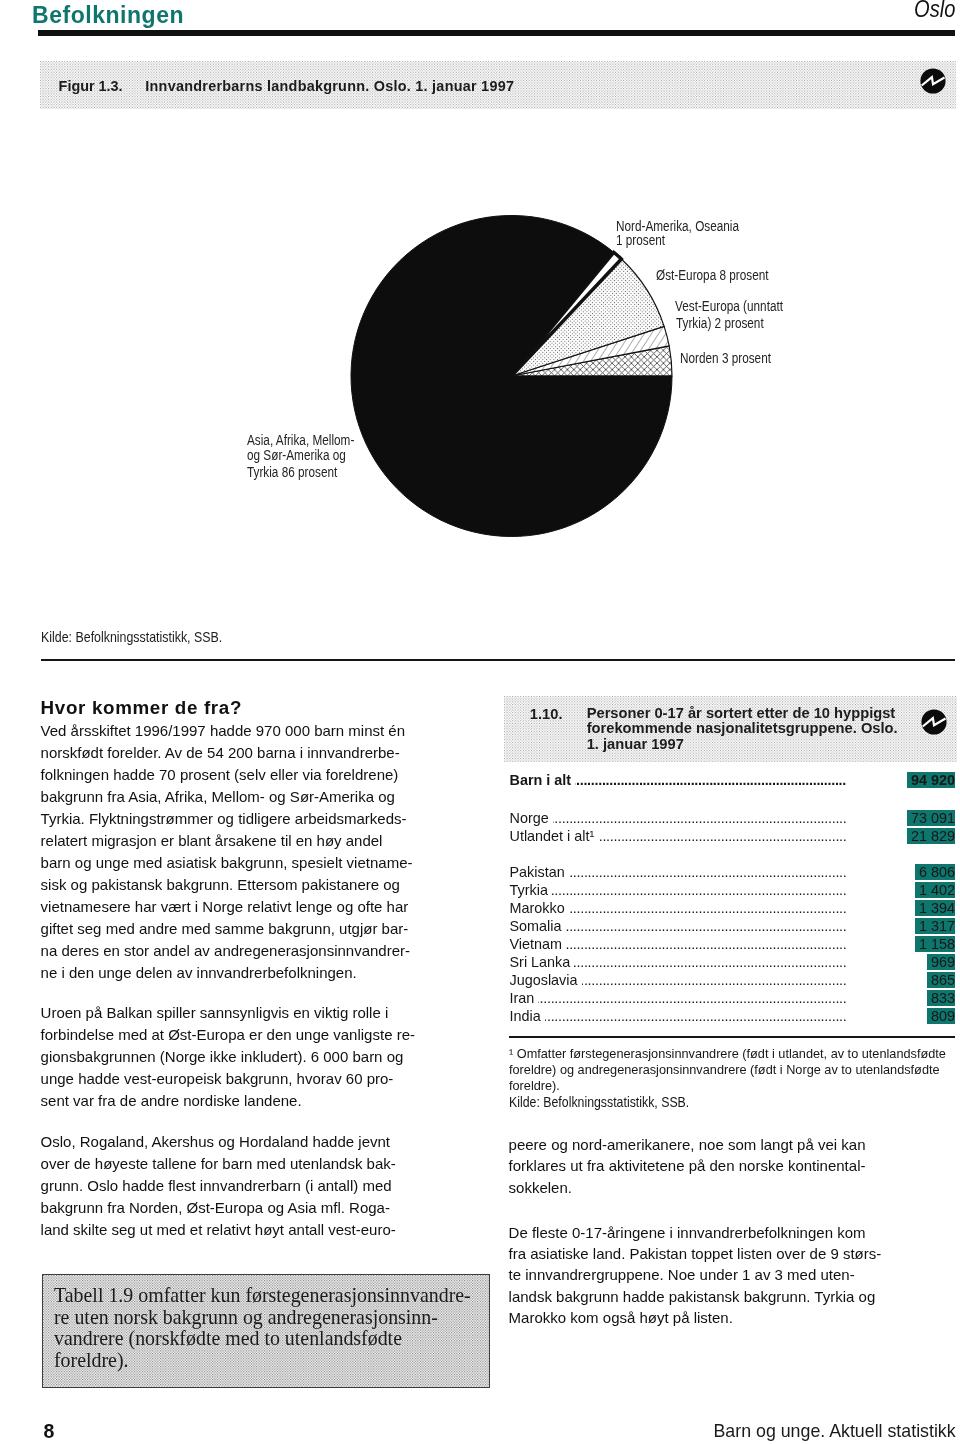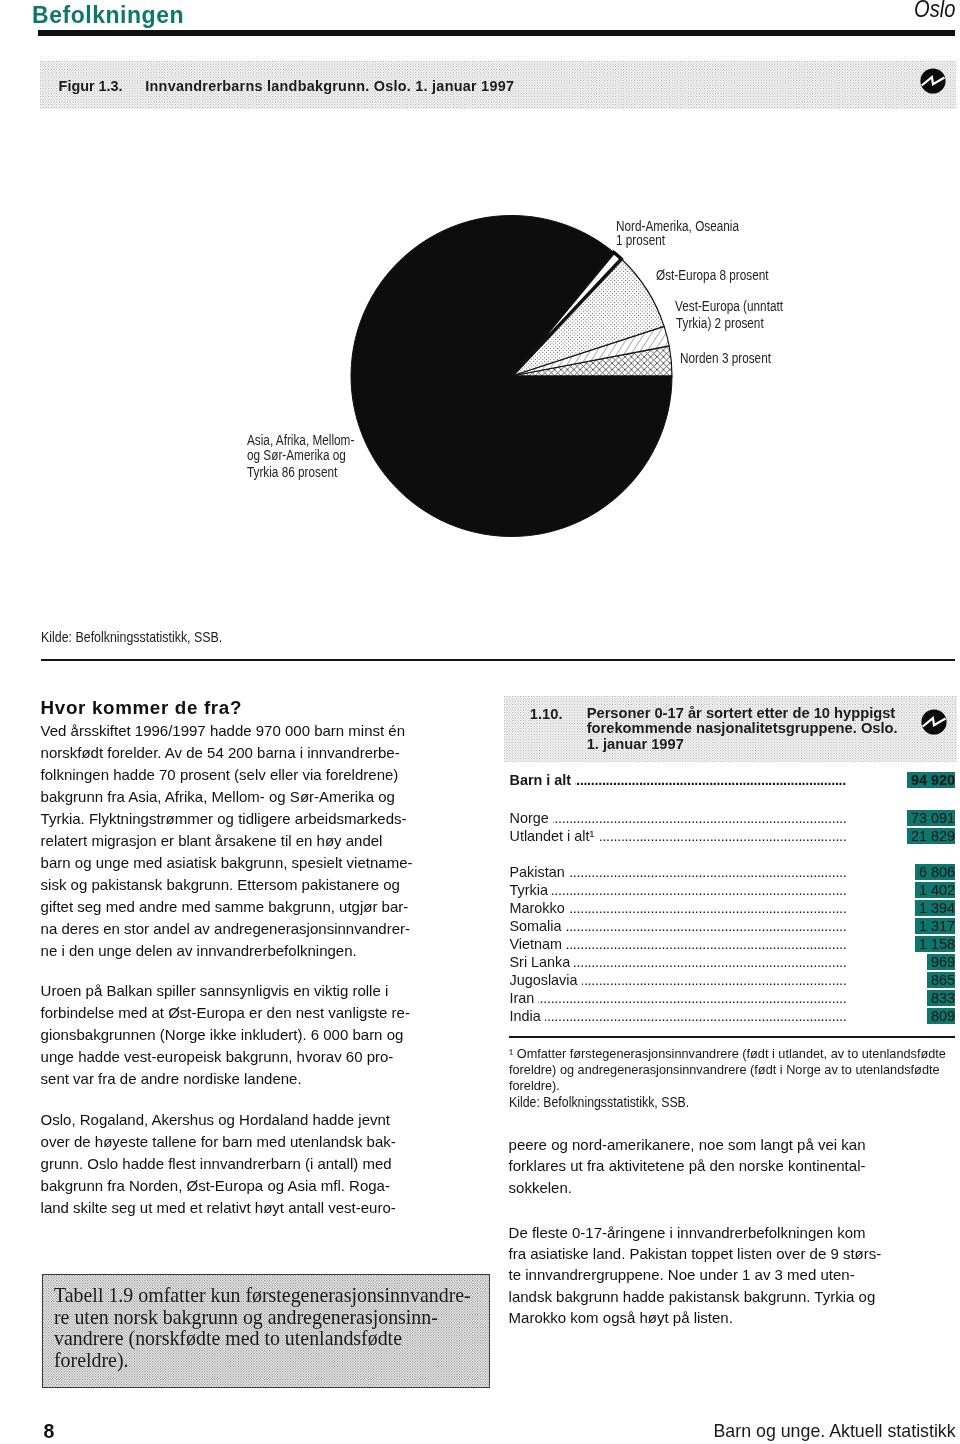--- a/index.html
+++ b/index.html
@@ -174,27 +174,28 @@
     <h2 class="art-h">Hvor kommer de fra?</h2>
     <p class="art-p">
         <span class="ln">Ved årsskiftet 1996/1997 hadde 970 000 barn minst én</span>
         <span class="ln">norskfødt forelder. Av de 54 200 barna i innvandrerbe-</span>
         <span class="ln">folkningen hadde 70 prosent (selv eller via foreldrene)</span>
         <span class="ln">bakgrunn fra Asia, Afrika, Mellom- og Sør-Amerika og</span>
         <span class="ln">Tyrkia. Flyktningstrømmer og tidligere arbeidsmarkeds-</span>
         <span class="ln">relatert migrasjon er blant årsakene til en høy andel</span>
         <span class="ln">barn og unge med asiatisk bakgrunn, spesielt vietname-</span>
         <span class="ln">sisk og pakistansk bakgrunn. Ettersom pakistanere og</span>
+        <span class="ln">vietnamesere har vært i Norge relativt lenge og ofte har</span>
         <span class="ln">giftet seg med andre med samme bakgrunn, utgjør bar-</span>
         <span class="ln">na deres en stor andel av andregenerasjonsinnvandrer-</span>
         <span class="ln">ne i den unge delen av innvandrerbefolkningen.</span>
       </p>
     <p class="art-p">
         <span class="ln">Uroen på Balkan spiller sannsynligvis en viktig rolle i</span>
-        <span class="ln">forbindelse med at Øst-Europa er den nest vanligste re-</span>
+        <span class="ln">forbindelse med at Øst-Europa er den unge vanligste re-</span>
         <span class="ln">gionsbakgrunnen (Norge ikke inkludert). 6 000 barn og</span>
         <span class="ln">unge hadde vest-europeisk bakgrunn, hvorav 60 pro-</span>
         <span class="ln">sent var fra de andre nordiske landene.</span>
       </p>
     <p class="art-p">
         <span class="ln">Oslo, Rogaland, Akershus og Hordaland hadde jevnt</span>
         <span class="ln">over de høyeste tallene for barn med utenlandsk bak-</span>
         <span class="ln">grunn. Oslo hadde flest innvandrerbarn (i antall) med</span>
         <span class="ln">bakgrunn fra Norden, Øst-Europa og Asia mfl. Roga-</span>
         <span class="ln">land skilte seg ut med et relativt høyt antall vest-euro-</span>

